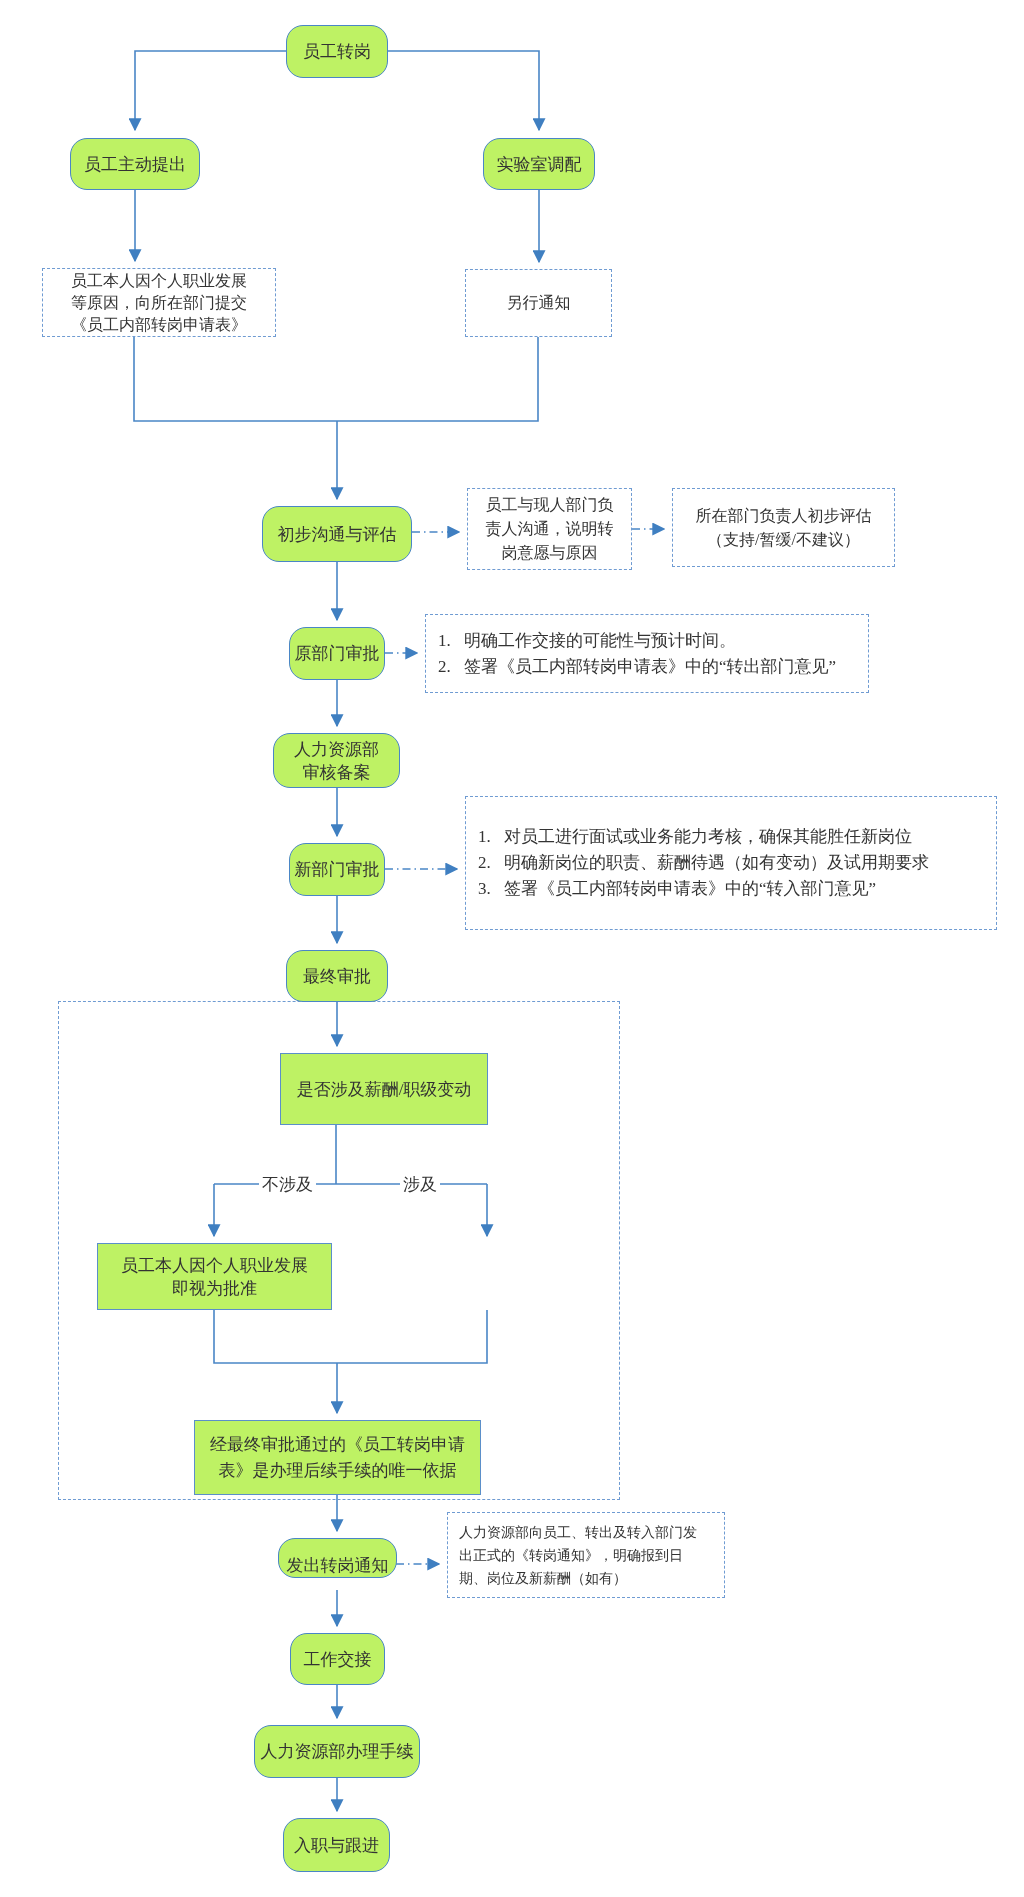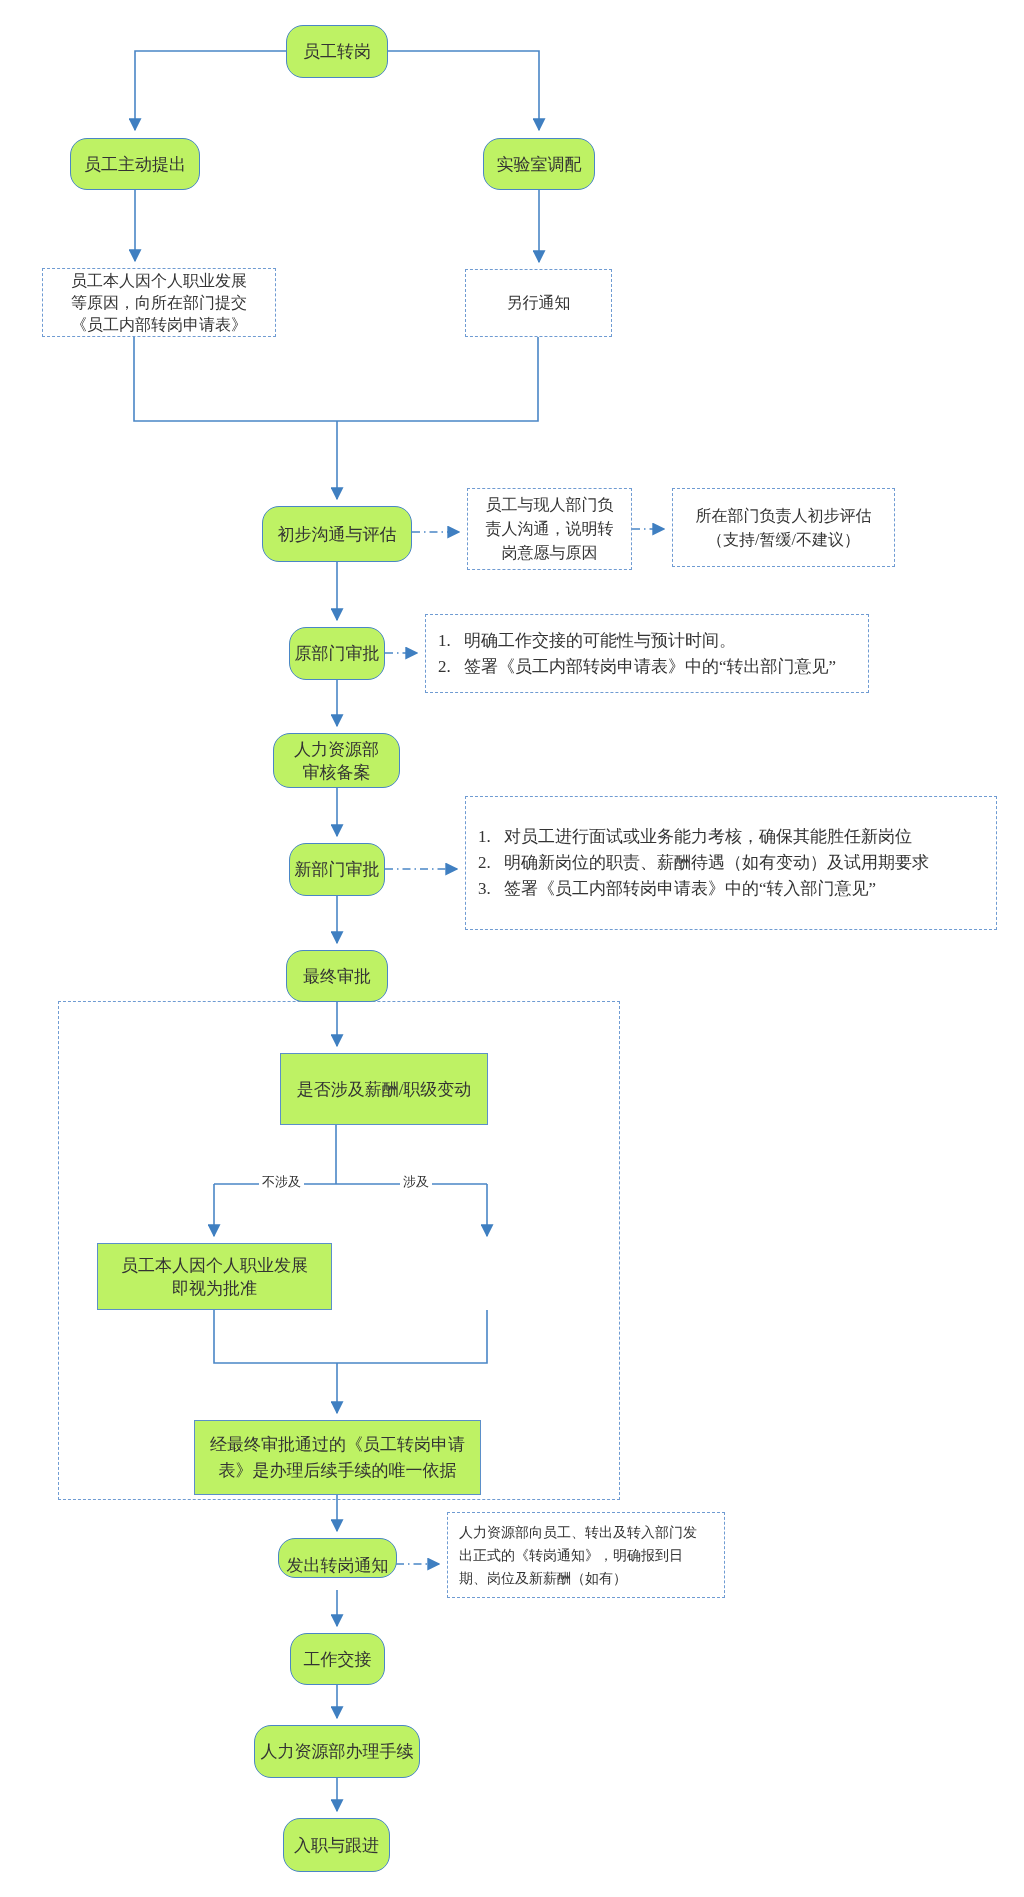--- a/index.html
+++ b/index.html
@@ -16,21 +16,21 @@
         font-size:16px;line-height:24px;text-align:center;color:#333333;}
   .dashedbox.leftalign{align-items:flex-start;text-align:left;}
   .dashedbox .ln{white-space:nowrap;}
   .notelist{position:absolute;z-index:2;background:#ffffff;border:1.6px dashed #6f9bd2;
         box-sizing:border-box;display:flex;flex-direction:column;justify-content:center;
         font-size:17px;line-height:26px;color:#333333;padding:8px 12px;}
   .notelist .item{display:flex;align-items:flex-start;}
   .notelist .num{flex:0 0 26px;}
   .notelist .txt{flex:1 1 auto;}
   .container-frame{position:absolute;z-index:1;border:1.6px dashed #6f9bd2;box-sizing:border-box;background:transparent;}
-  .edge-label{position:absolute;z-index:3;background:#ffffff;padding:0 3px;font-size:13px;color:#333333;white-space:nowrap;}
+  .edge-label{position:absolute;z-index:3;background:#ffffff;padding:0 3px;font-size:17px;color:#333333;white-space:nowrap;}
 </style>
 </head>
 <body>
 
 <div class="canvas">
 
   <svg class="wires" width="1024" height="1897" viewBox="0 0 1024 1897">
     <defs>
       <marker id="arw" viewBox="0 0 10 10" refX="9" refY="5" markerWidth="13" markerHeight="13" orient="auto" markerUnits="userSpaceOnUse">
         <path d="M0,0 L10,5 L0,10 Z" fill="#3f7fc1"></path>

